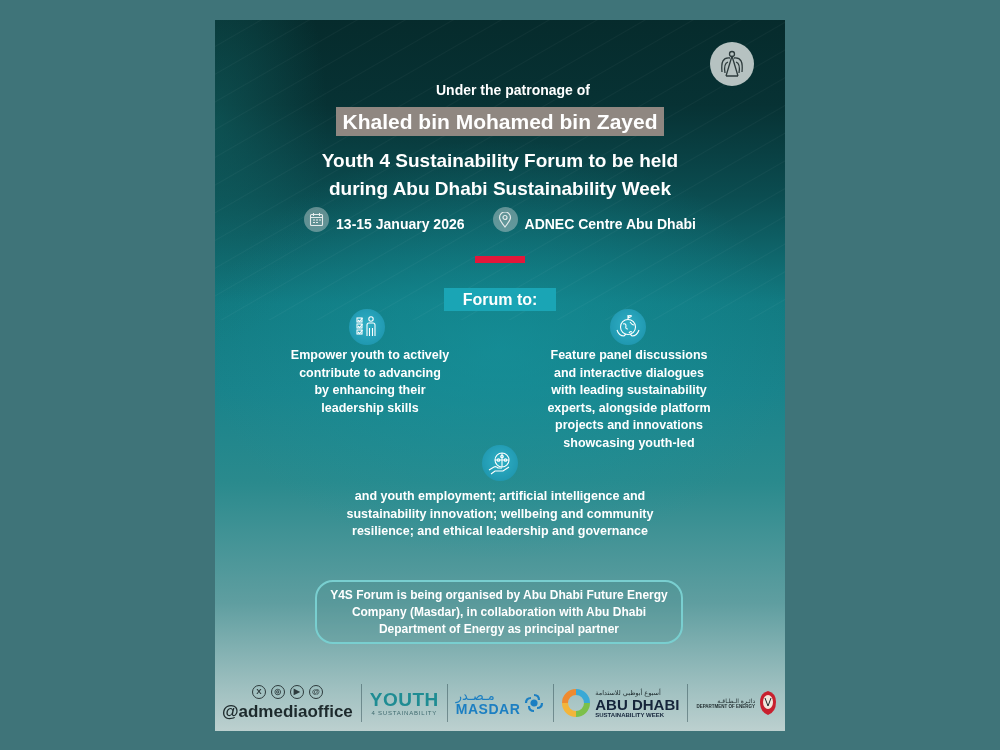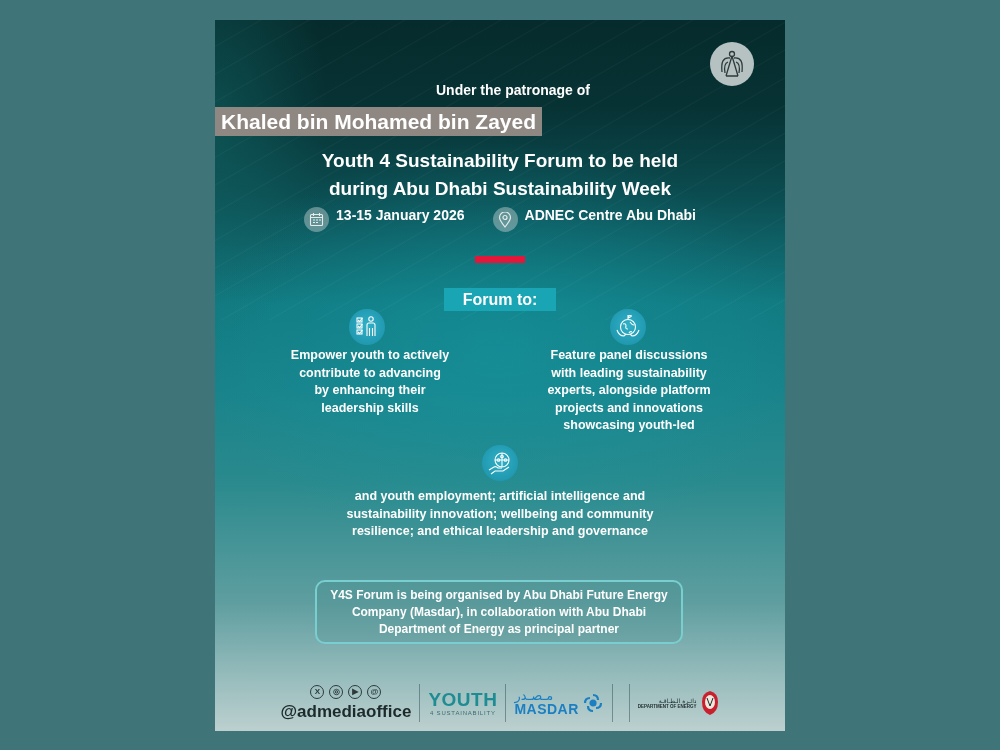--- a/index.html
+++ b/index.html
@@ -24,55 +24,55 @@
     pointer-events: none;
   }
   .emblem {
     position: absolute; left: 495px; top: 22px; width: 44px; height: 44px; border-radius: 50%;
     background: #b6c2c1; display: flex; align-items: center; justify-content: center;
   }
   .patronage {
     position: absolute; top: 62px; left: 0; width: 596px; text-align: center;
     font-weight: bold; font-size: 14px;
   }
-  .patron-name-wrap { position: absolute; top: 87px; left: 0; width: 570px; }
+  .patron-name-wrap { position: absolute; top: 87px; left: 0; width: 570px; text-align: center; }
   .patron-name {
     display: inline-block; background: #8f8781; padding: 1px 6px;
     font-weight: bold; font-size: 21px; line-height: 27px; color: #fff;
   }
   .title {
     position: absolute; top: 127px; left: 0; width: 570px; text-align: center;
     font-weight: bold; font-size: 19px; line-height: 28px;
   }
   .meta-row {
     position: absolute; top: 187px; left: 0; width: 570px;
     display: flex; justify-content: center; gap: 28px; align-items: center;
   }
-  .meta-item { display: flex; align-items: flex-start; gap: 7px; font-weight: bold; font-size: 14px; }
+  .meta-item { display: flex; align-items: flex-end; gap: 7px; font-weight: bold; font-size: 14px; }
   .meta-icon {
     width: 25px; height: 25px; border-radius: 50%; background: rgba(200,210,210,0.45);
     display: flex; align-items: center; justify-content: center;
   }
   .red-bar { position: absolute; left: 260px; top: 236px; width: 50px; height: 7px; background: #e3173a; }
   .forum-label-wrap { position: absolute; top: 268px; left: 0; width: 570px; text-align: center; }
   .forum-label {
     display: inline-block; background: #1aa5b5; padding: 1px 19px;
     font-weight: bold; font-size: 16px; line-height: 21px;
   }
   .feat-icon {
     position: absolute; width: 36px; height: 36px; border-radius: 50%;
     background: radial-gradient(circle at 50% 45%, #30b0c6, #1a8fa8);
     display: flex; align-items: center; justify-content: center;
   }
   .feat-text {
     position: absolute; text-align: center; font-weight: bold; font-size: 12.5px; line-height: 17.5px;
   }
   .note-box {
     position: absolute; left: 100px; top: 560px; width: 368px; height: 64px;
-    border: 2px solid #79cfd0; border-radius: 10px; box-sizing: border-box;
+    border: 2px solid #79cfd0; border-radius: 18px; box-sizing: border-box;
     background: rgba(70,140,140,0.25);
     display: flex; align-items: center; justify-content: center;
     text-align: center; font-weight: bold; font-size: 12px; line-height: 17px; padding: 0 6px;
   }
   .footer {
     position: absolute; left: 0; top: 655px; width: 570px; height: 56px;
     display: flex; align-items: center; justify-content: center;
   }
   .divider { width: 1px; height: 38px; background: rgba(60,90,95,0.55); margin: 0 8px; }
   .social-block { display: flex; flex-direction: column; align-items: center; gap: 3px; }
@@ -172,20 +172,21 @@
   <div class="feat-icon" style="left:395px; top:289px;">
     <svg width="26" height="26" viewBox="0 0 26 26" fill="none" stroke="#fff" stroke-width="1.1">
       <path d="M13 1 V5 M13 3 Q15 0.5 16.5 2 Q15 4 13 3.5"></path>
       <circle cx="13" cy="13" r="7.5"></circle>
       <path d="M8 10 Q11 9 11 12 Q10 15 13 15 M15 8 Q17 11 19 11 M14 19 Q15 17 17 18"></path>
       <path d="M2 16 Q4 22 9 22 L11 20 M24 16 Q22 22 17 22 L15 20"></path>
     </svg>
   </div>
   <div class="feat-text" style="left:316px; top:327px; width:196px;">
     <div>Feature panel discussions</div>
+    <div>and interactive dialogues</div>
     <div>with leading sustainability</div>
     <div>experts, alongside platform</div>
     <div>projects and innovations</div>
     <div>showcasing youth-led</div>
   </div>
 
   <div class="feat-icon" style="left:267px; top:425px;">
     <svg width="26" height="26" viewBox="0 0 26 26" fill="none" stroke="#fff" stroke-width="1.1">
       <circle cx="15" cy="10" r="7"></circle>
       <path d="M15 3 V17 M8 10 H22"></path>
@@ -235,20 +236,33 @@
         <span class="masdar-en">MASDAR</span>
       </div>
       <svg width="22" height="22" viewBox="0 0 22 22" fill="none" stroke="#1c7fc2" stroke-width="2.2">
         <path d="M11 3 Q16 3 16 8 M19 11 Q19 16 14 16 M11 19 Q6 19 6 14 M3 11 Q3 6 8 6"></path>
         <circle cx="11" cy="11" r="2.5" fill="#1c7fc2"></circle>
       </svg>
     </div>
 
     <div class="divider"></div>
 
+    <div class="adsw-logo">
+      <svg width="28" height="28" viewBox="0 0 28 28" fill="none" stroke-width="6">
+        <path d="M14 3 A11 11 0 0 1 25 14" stroke="#3aa9d6"></path>
+        <path d="M25 14 A11 11 0 0 1 14 25" stroke="#7cc04a"></path>
+        <path d="M14 25 A11 11 0 0 1 3 14" stroke="#f3b53a"></path>
+        <path d="M3 14 A11 11 0 0 1 14 3" stroke="#ef8a2f"></path>
+      </svg>
+      <div class="adsw-text">
+        <span class="adsw-ar">أسبوع أبوظبي للاستدامة</span>
+        <span class="adsw-main">ABU DHABI</span>
+        <span class="adsw-sub">SUSTAINABILITY WEEK</span>
+      </div>
+    </div>
 
     <div class="divider"></div>
 
     <div class="doe-logo">
       <div class="doe-text">
         <span class="doe-ar">دائـرة الـطـاقـة</span>
         <span class="doe-en">DEPARTMENT OF ENERGY</span>
       </div>
       <svg width="20" height="26" viewBox="0 0 20 26">
         <path d="M10 1 Q18 3 18 12 Q18 22 10 25 Q2 22 2 12 Q2 3 10 1 Z" fill="#c8202e"></path>

